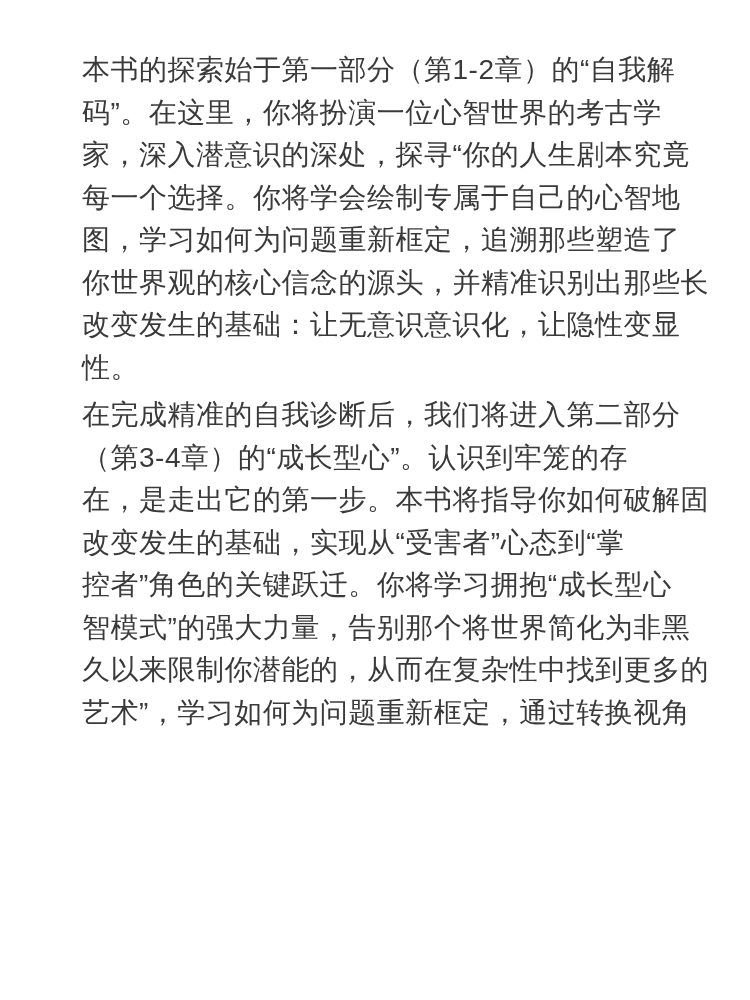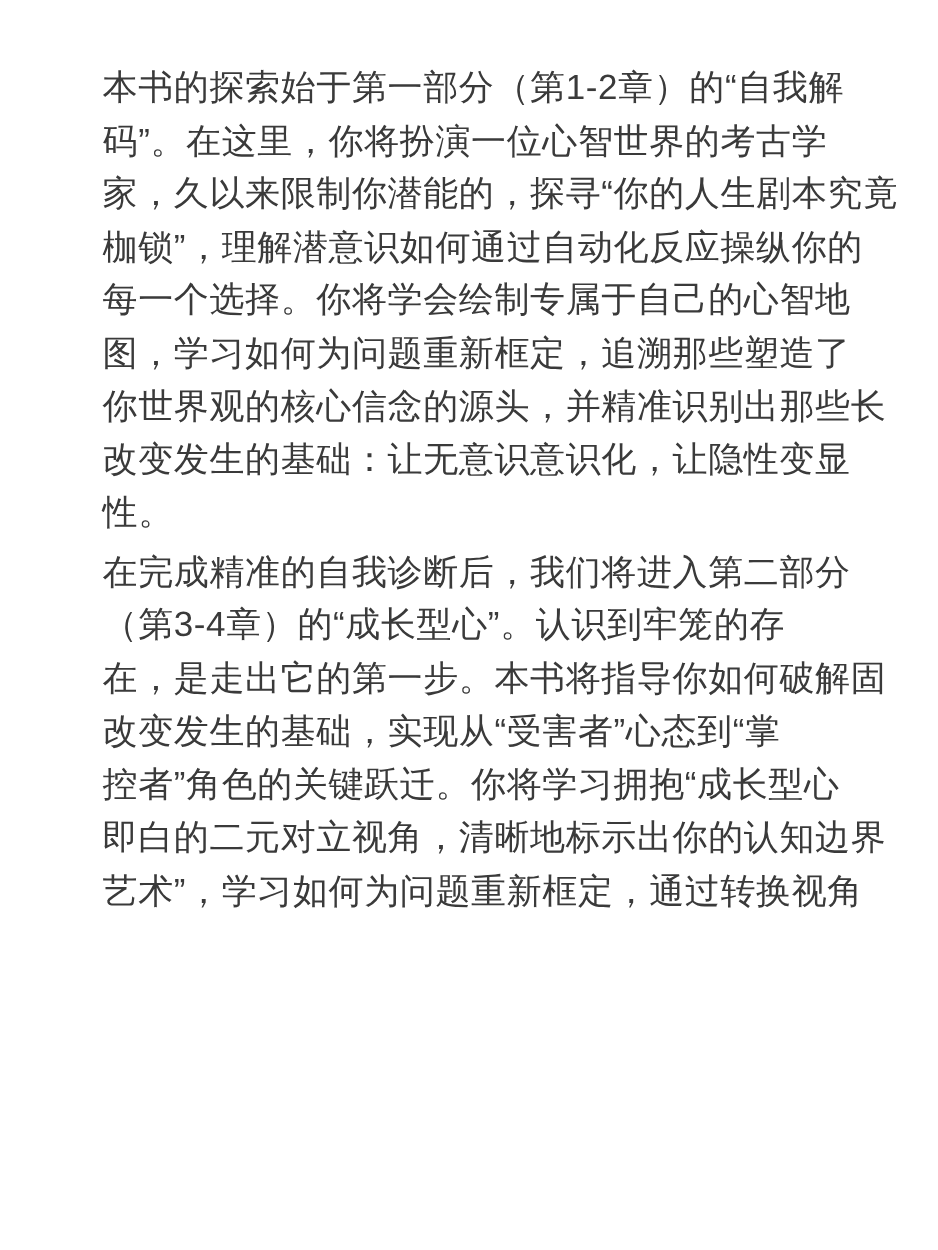--- a/index.html
+++ b/index.html
@@ -43,34 +43,34 @@
   }
 </style>
 </head>
 <body>
 
 <div class="page">
   <div class="content">
     <div class="paragraph">
         <div class="line">本书的探索始于第一部分（第1-2章）的“自我解</div>
         <div class="line">码”。在这里，你将扮演一位心智世界的考古学</div>
-        <div class="line">家，久以来限制你潜能的，探寻“你的人生剧本究竟</div>
-        <div class="line">枷锁”，理解潜意识如何通过自动化反应操纵你的</div>
+        <div class="line">家，深入潜意识的深处，探寻“你的人生剧本究竟</div>
         <div class="line">每一个选择。你将学会绘制专属于自己的心智地</div>
         <div class="line">图，学习如何为问题重新框定，追溯那些塑造了</div>
         <div class="line">你世界观的核心信念的源头，并精准识别出那些长</div>
         <div class="line">改变发生的基础：让无意识意识化，让隐性变显</div>
         <div class="line">性。</div>
       </div>
     <div class="paragraph">
         <div class="line">在完成精准的自我诊断后，我们将进入第二部分</div>
         <div class="line">（第3-4章）的“成长型心”。认识到牢笼的存</div>
         <div class="line">在，是走出它的第一步。本书将指导你如何破解固</div>
         <div class="line">改变发生的基础，实现从“受害者”心态到“掌</div>
         <div class="line">控者”角色的关键跃迁。你将学习拥抱“成长型心</div>
-        <div class="line">即白的二元对立视角，清晰地标示出你的认知边界</div>
+        <div class="line">智模式”的强大力量，告别那个将世界简化为非黑</div>
+        <div class="line">久以来限制你潜能的，从而在复杂性中找到更多的</div>
         <div class="line">艺术”，学习如何为问题重新框定，通过转换视角</div>
       </div>
   </div>
   <div class="footer">
     <span>第 5 页，共 233 页</span>
   </div>
 </div>
 
 </body></html>

